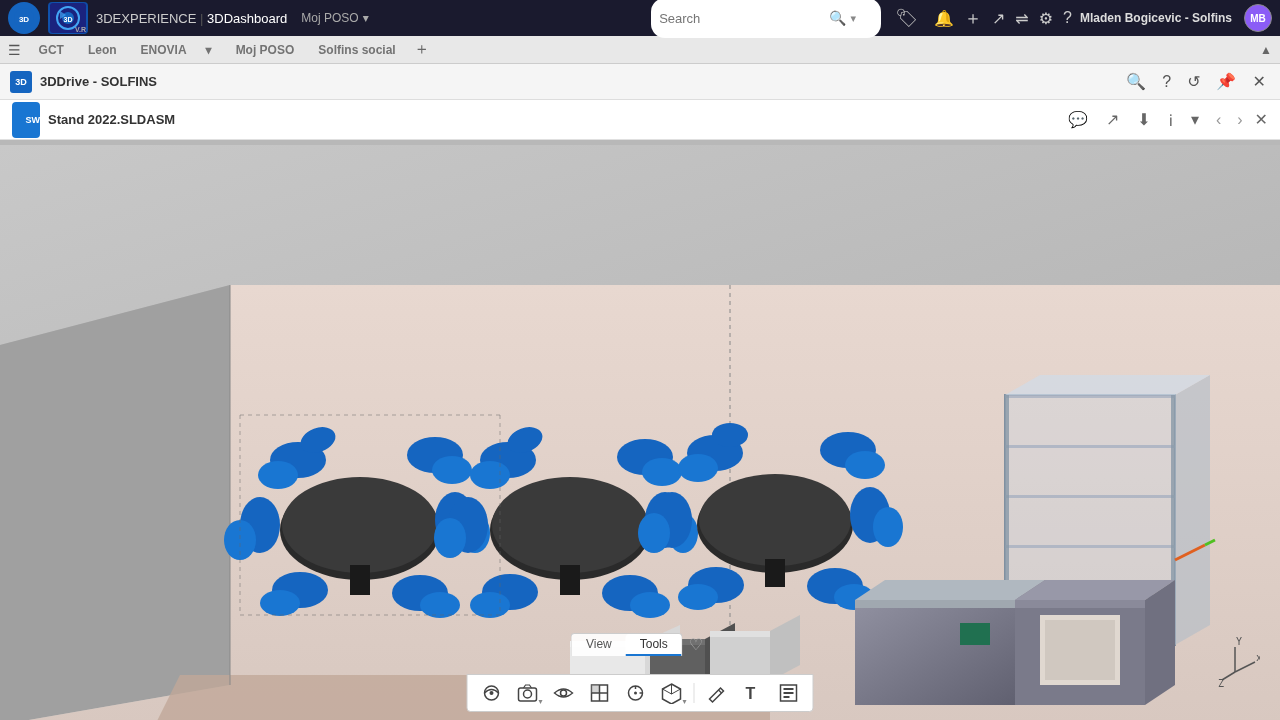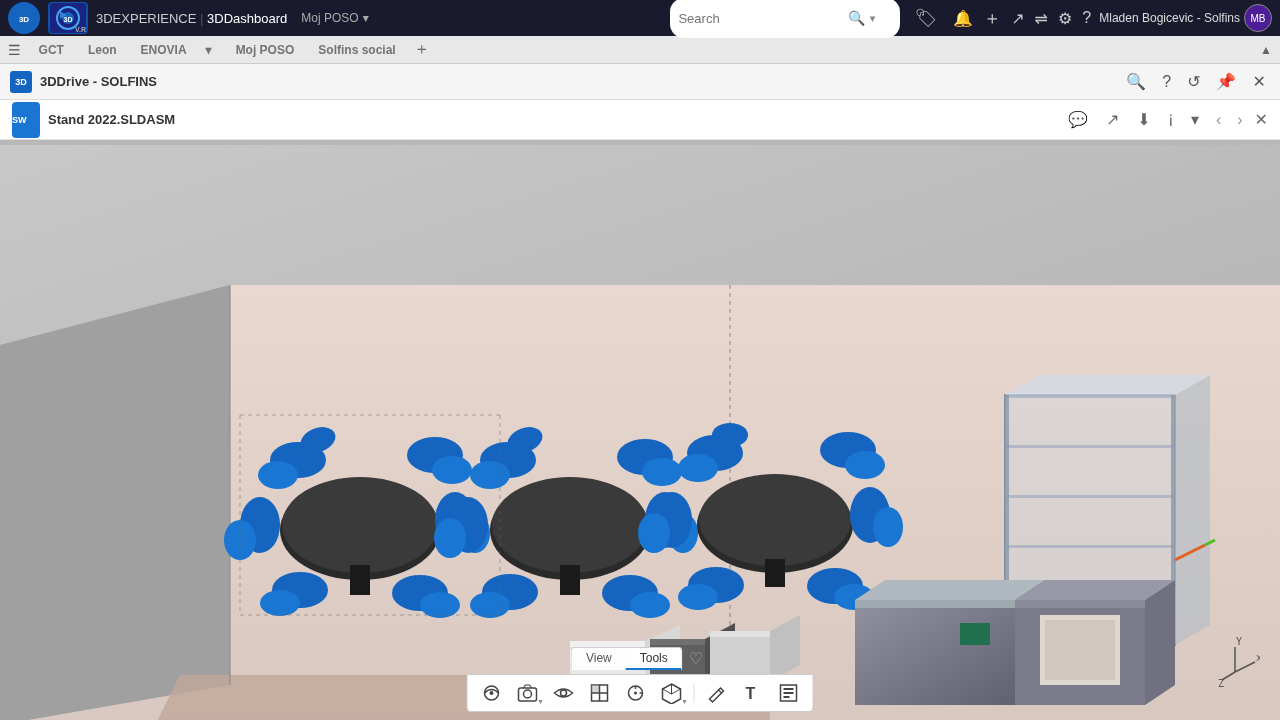--- a/index.html
+++ b/index.html
@@ -57,25 +57,25 @@
       color: #333;
     }
     #search-icon { color: #666; font-size: 14px; }
     #search-dropdown { color: #888; font-size: 11px; cursor: pointer; margin-left: 4px; }
     #tag-icon { color: #bbb; font-size: 16px; margin-left: 6px; cursor: pointer; }
     .top-right-icons {
       display: flex; align-items: center; gap: 10px; margin-left: 8px;
     }
     .top-right-icons span { color: #ccc; font-size: 16px; cursor: pointer; }
     #user-info {
-      display: flex; align-items: center; gap: 4px; color: #ddd; font-size: 12px;
+      display: flex; align-items: center; gap: 12px; color: #ddd; font-size: 12px; font-weight: bold;
     }
     #user-avatar {
       width: 28px; height: 28px; border-radius: 50%;
-      background: #4c1d95; border: 1px solid #888;
+      background: #8b5cf6; border: 1px solid #888;
       display: flex; align-items: center; justify-content: center;
       font-size: 10px; color: white;
     }
 
     
     #second-bar {
       display: flex;
       align-items: center;
       height: 28px;
       background: #e8e8e8;
@@ -143,21 +143,21 @@
       height: 40px;
       background: white;
       border-bottom: 1px solid #e0e0e0;
       padding: 0 12px;
       gap: 8px;
     }
     #doc-icon {
       width: 28px; height: 36px;
       background: #1976d2;
       border-radius: 4px;
-      display: flex; align-items: center; justify-content: flex-start;
+      display: flex; align-items: center; justify-content: flex-end;
       color: white; font-size: 11px; font-weight: bold;
     }
     #doc-name {
       font-size: 13px;
       font-weight: bold;
       color: #333;
     }
     .doc-header-spacer { flex: 1; }
     .doc-header-icon {
       color: #666;
@@ -186,21 +186,21 @@
 
     
     #bottom-toolbar {
       position: absolute;
       bottom: 8px;
       left: 50%;
       transform: translateX(-50%);
       display: flex;
       flex-direction: column;
       align-items: center;
-      gap: 3px;
+      gap: 17px;
     }
     #toolbar-tabs {
       display: flex;
       background: rgba(255,255,255,0.9);
       border-radius: 4px 4px 0 0;
       border: 1px solid #ccc;
       border-bottom: none;
     }
     .toolbar-tab {
       padding: 3px 14px;

